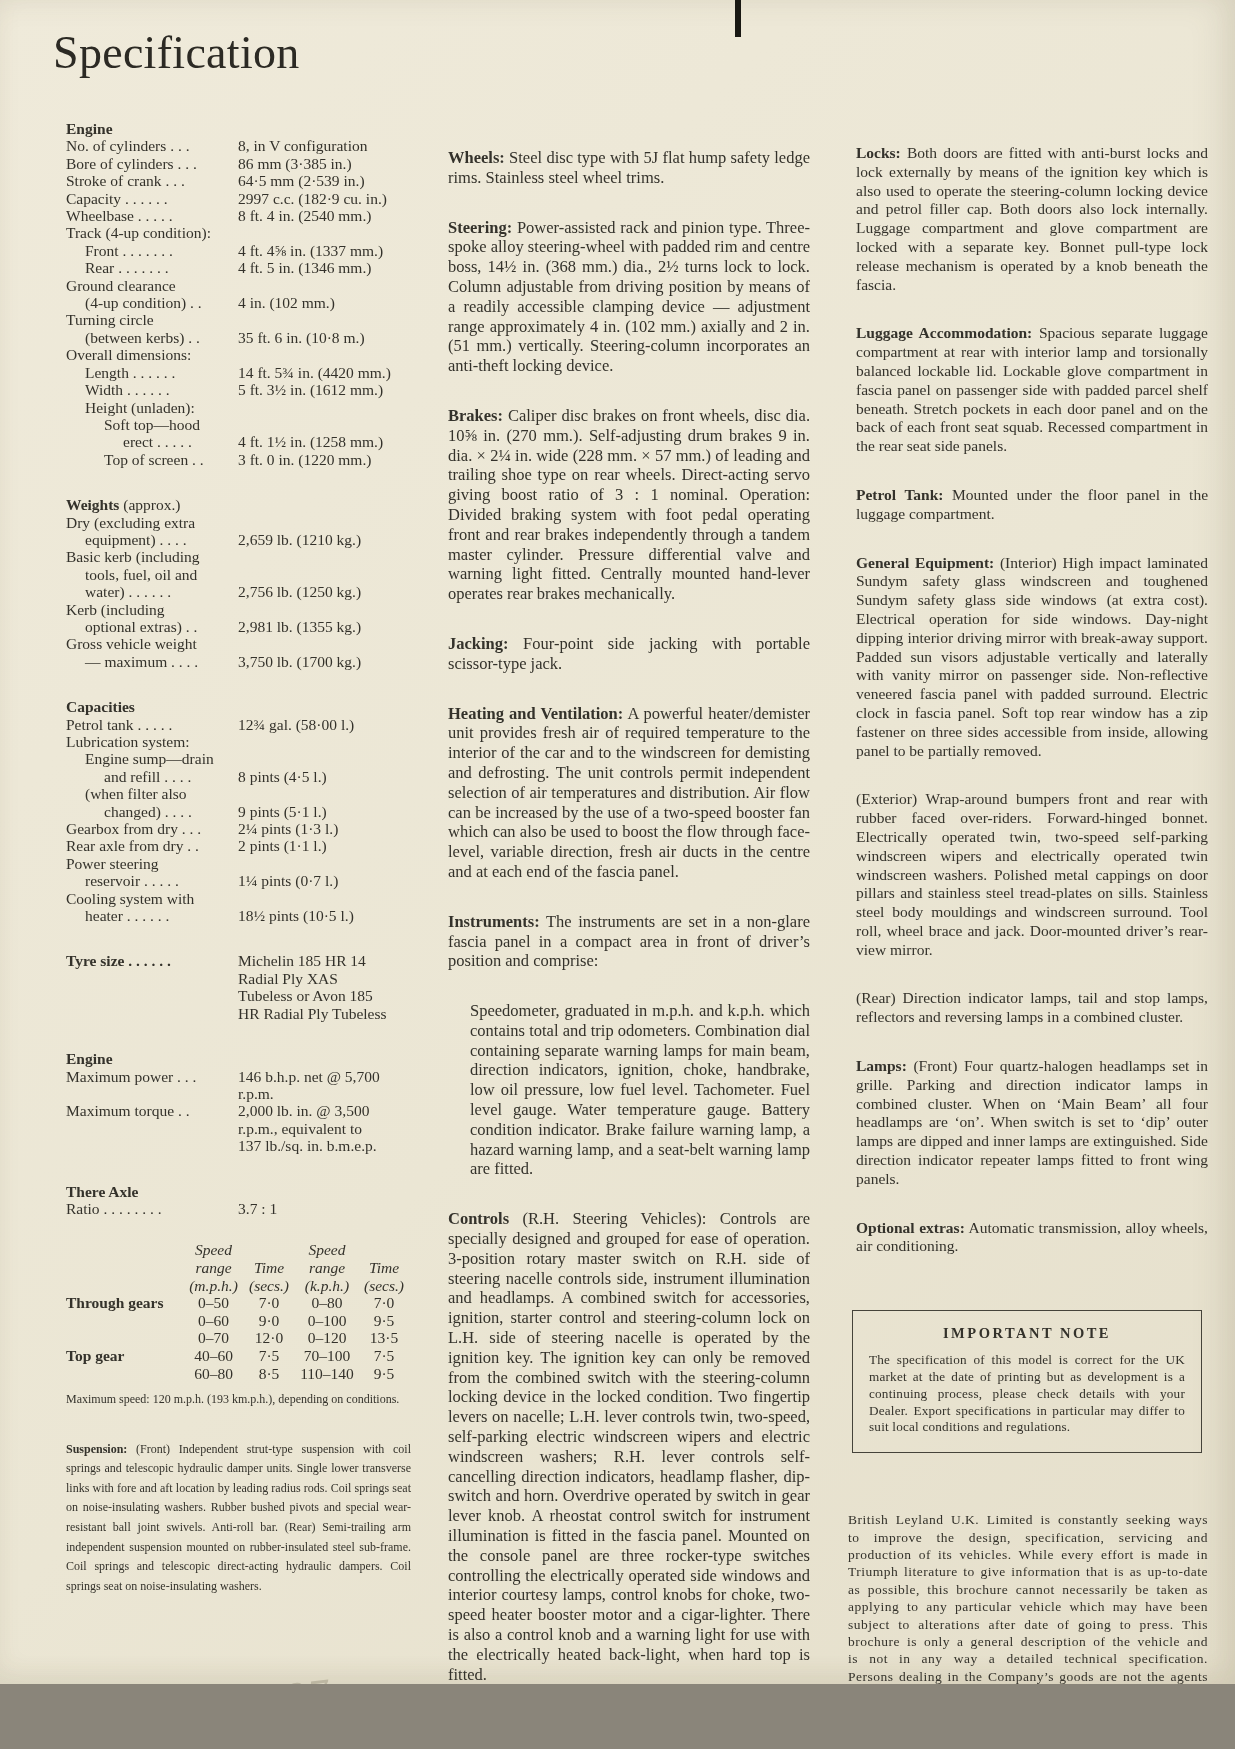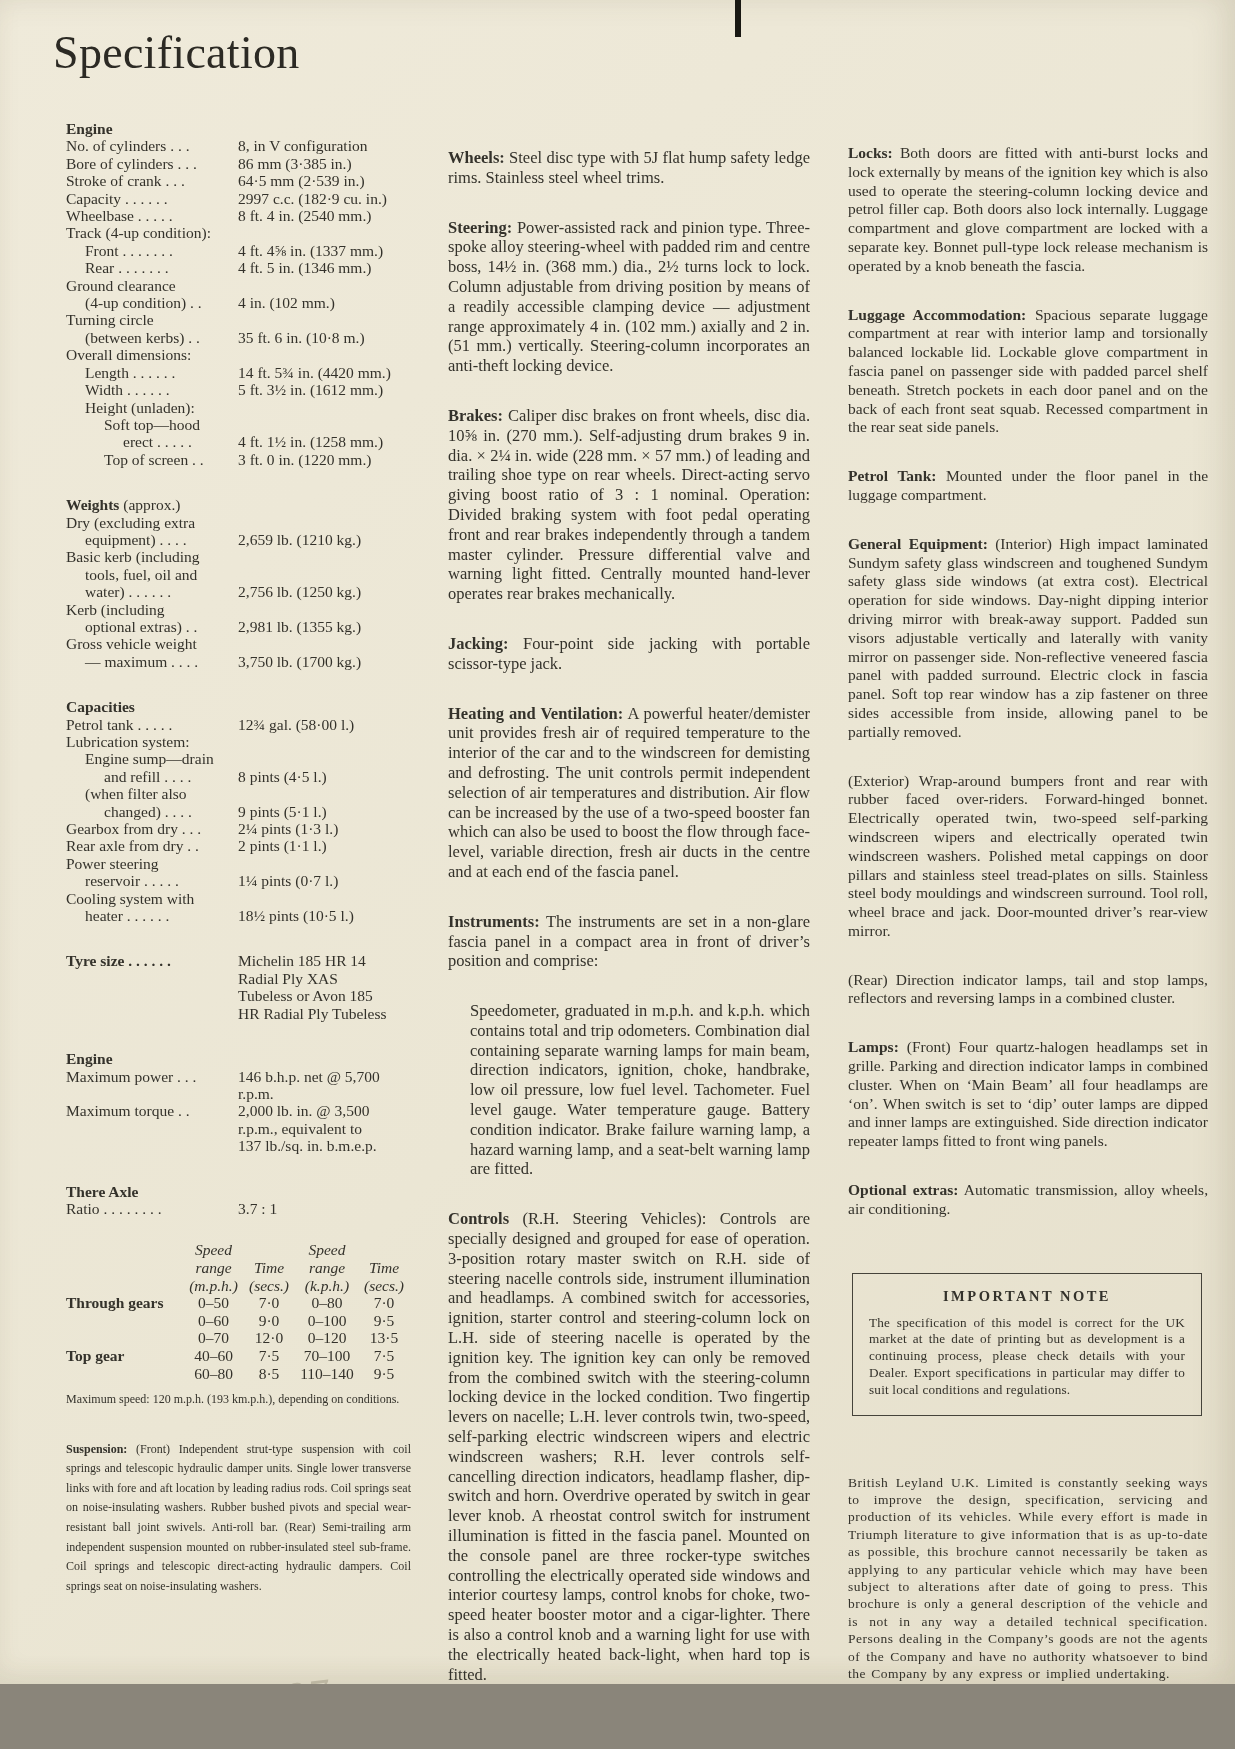--- a/index.html
+++ b/index.html
@@ -38,21 +38,21 @@
   .phead .c{font-style:italic;}
   .pdata .c0{font-weight:bold;}
 
   
   .para{margin:0; text-align:justify;}
   .ph{font-weight:bold;}
   #col-left .para{font-size:12px; line-height:19.6px;}
   .maxspeed{margin-top:8px;}
   .susp{margin-top:30px;}
   #col-mid .para{font-size:16.5px; line-height:19.8px; margin-top:30px;}
-  #col-right .para{font-size:15.5px; line-height:18.8px; margin-top:30px;}
+  #col-right .para{font-size:15.5px; line-height:18.8px; margin-top:30px;margin-left:8px;}
   .rep > .para:first-child{margin-top:0;}
   .para.sub{margin-top:0; padding-left:22px;}
   .para.cont{margin-top:0;}
 
   
   .note{border:1.5px solid #45433a; margin:54px 6px 0 4px; padding:14px 16px 16px;}
   .note-title{text-align:center; font-weight:bold; font-size:14.5px; letter-spacing:2.5px; margin-bottom:10px;}
   .note-body{margin:0; font-size:13.2px; line-height:16.8px; text-align:justify; letter-spacing:.2px;}
 
   .disclaimer{margin:58px 0 0; font-size:13.5px; line-height:17.4px; text-align:justify;

